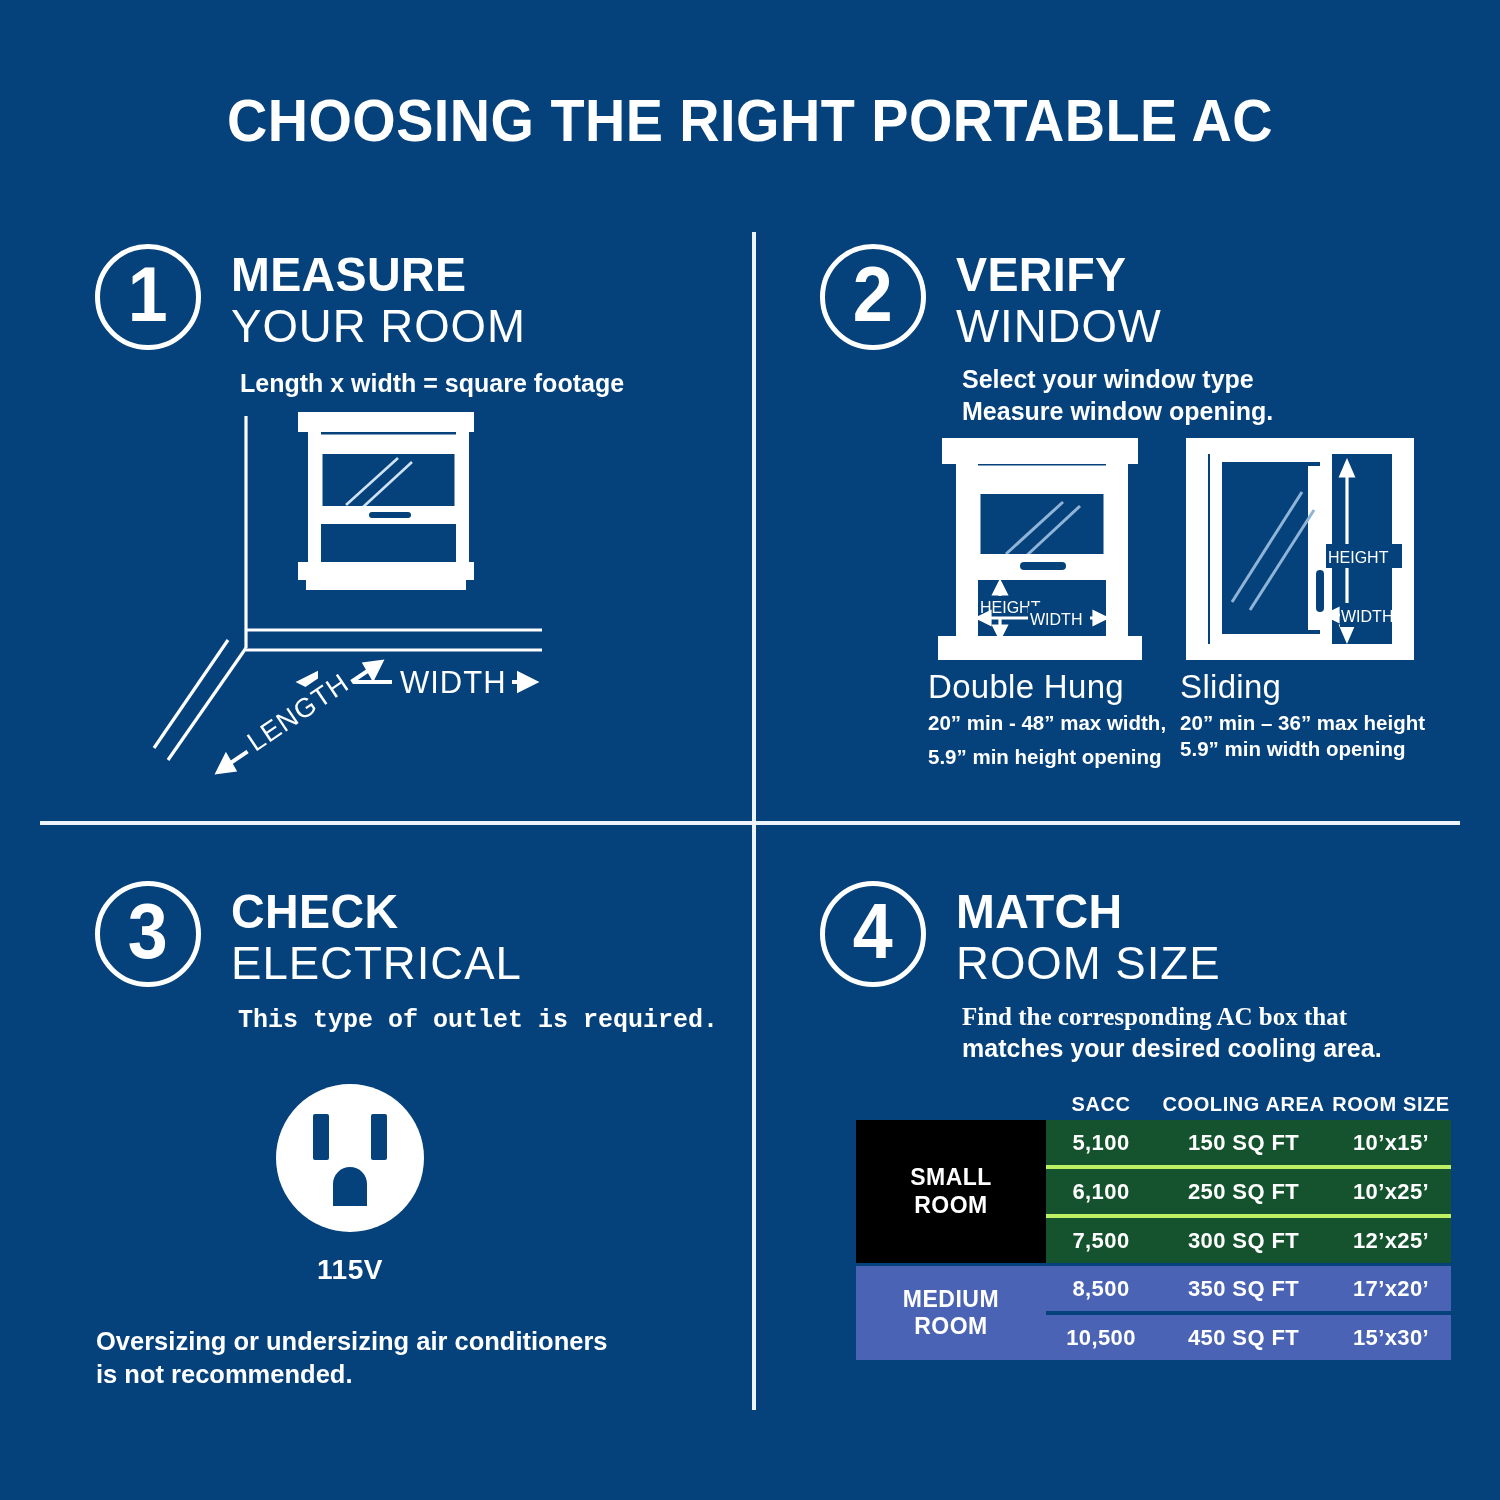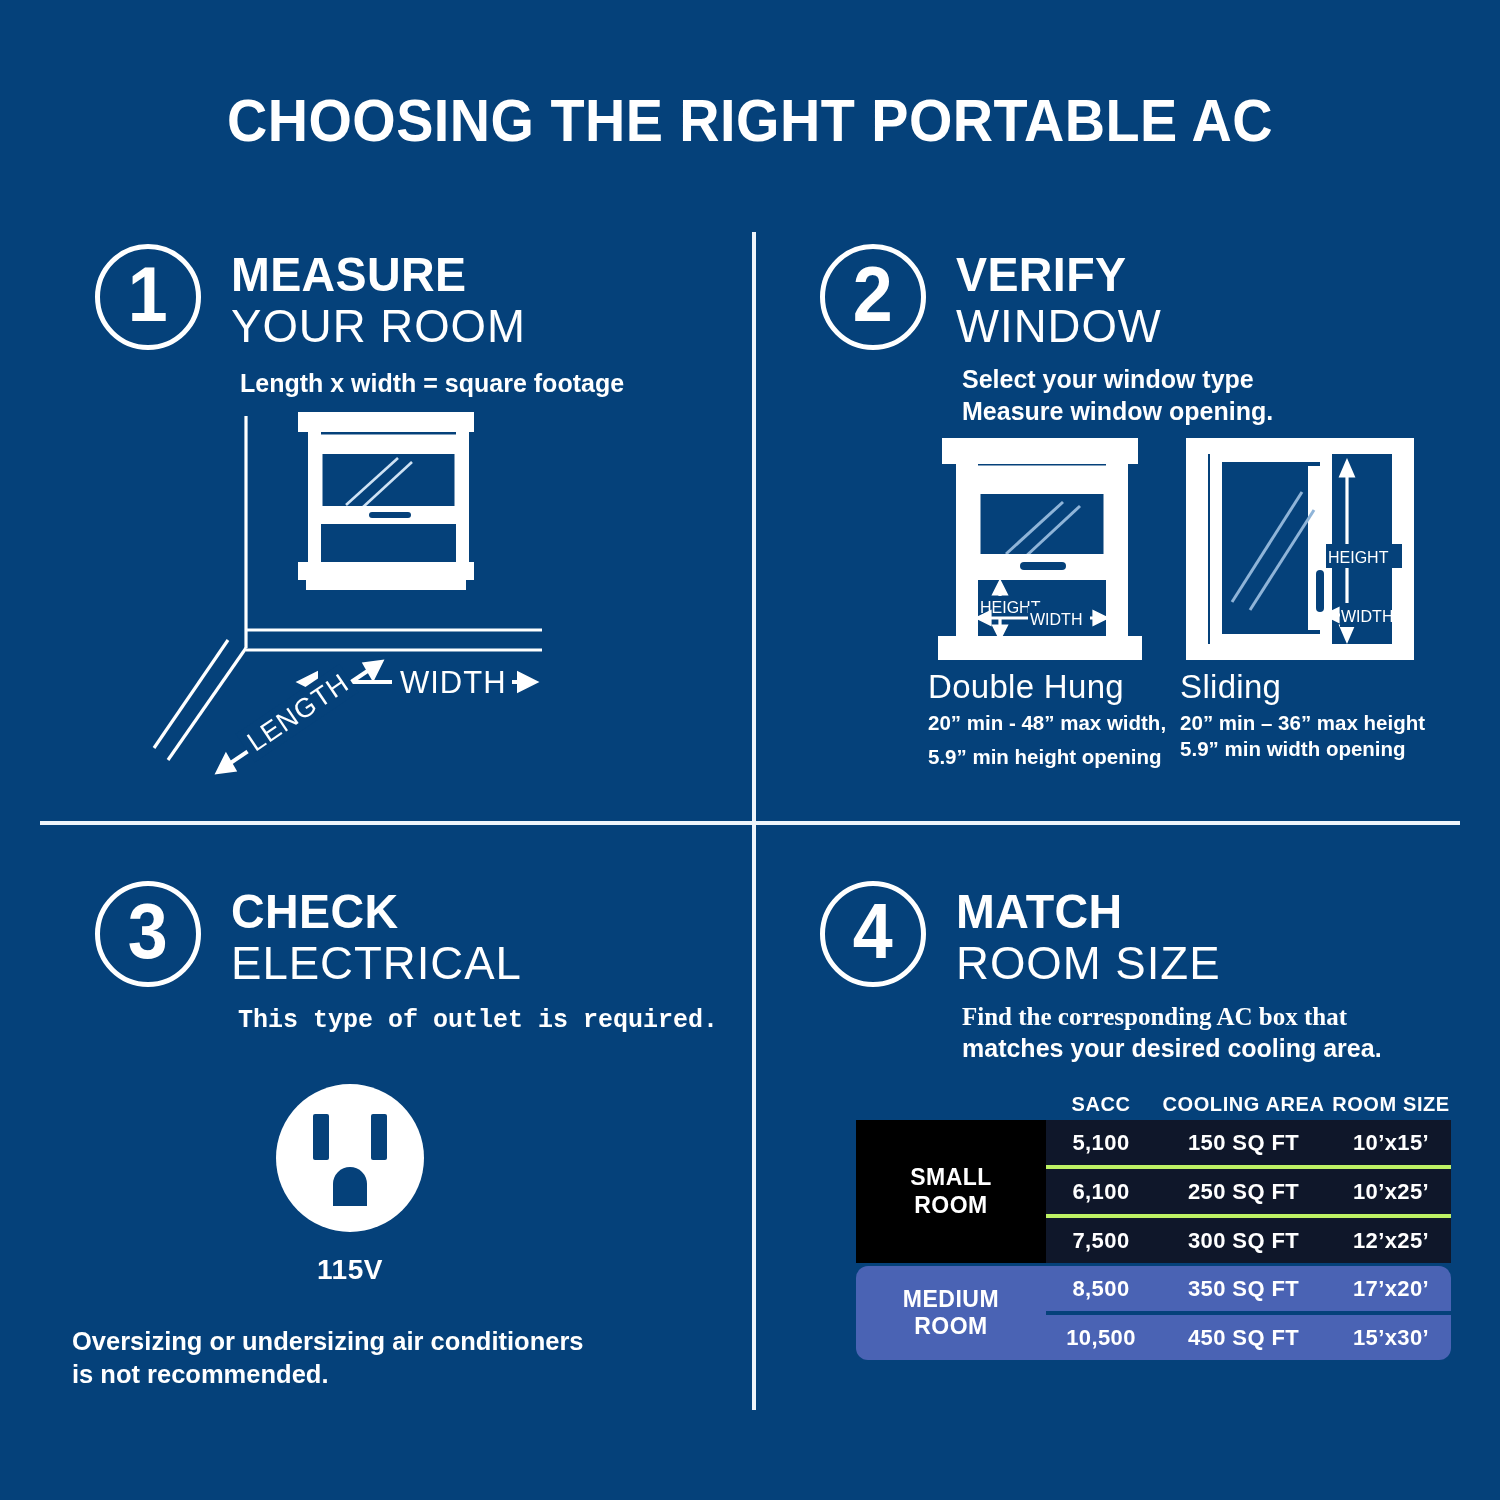--- a/index.html
+++ b/index.html
@@ -74,21 +74,21 @@
   }
   .win-spec{
     font-size:20.5px;font-weight:bold;line-height:1.28;margin-top:7px;
   }
   .win-block{margin-right:10px;}
 
   
   .outlet-wrap{position:absolute;left:270px;top:255px;text-align:center;width:160px;}
   .volt{font-size:28px;font-weight:bold;margin-top:14px;letter-spacing:0.5px;}
   .footnote{
-    position:absolute;left:72px;top:500px;
+    position:absolute;left:96px;top:500px;
     font-size:25.5px;font-weight:bold;line-height:1.3;
   }
 
   
   .tbl{position:absolute;left:100px;top:268px;}
   .tbl-header{
     display:flex;font-size:20px;font-weight:bold;letter-spacing:0.6px;
     margin-bottom:4px;
   }
   .th{text-align:center;}
@@ -104,22 +104,22 @@
     letter-spacing:0.5px;
   }
   .grp-rows{display:flex;flex-direction:column;flex:1;}
   .trow{display:flex;align-items:center;height:45px;border-top:4px solid #bef264;}
   .trow:first-child{border-top:none;}
   .td{text-align:center;font-size:22px;font-weight:bold;letter-spacing:0.4px;}
   .td.c1{width:110px;}
   .td.c2{width:175px;}
   .td.c3{width:120px;}
   .grp.small{background:#000000;}
-  .grp.small .grp-rows{background:#0f172a;}
-  .grp.medium{background:#4a63b4;border-radius:12px;}
+  .grp.small .grp-rows{background:#14532d;}
+  .grp.medium{background:#4a63b4;}
   .grp.medium .trow{border-top-color:#05417a;}
   svg{display:block;}
 </style>
 </head>
 <body>
 
 <div class="page">
 
   <div class="title">CHOOSING THE RIGHT PORTABLE AC</div>
 

